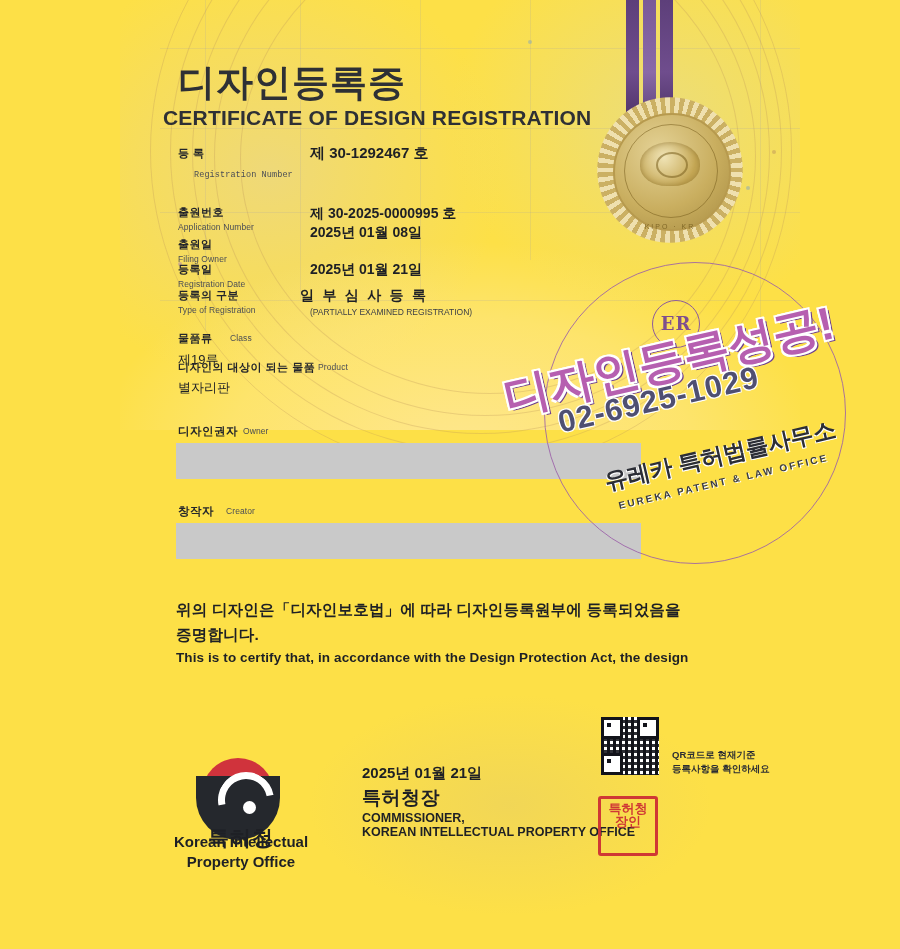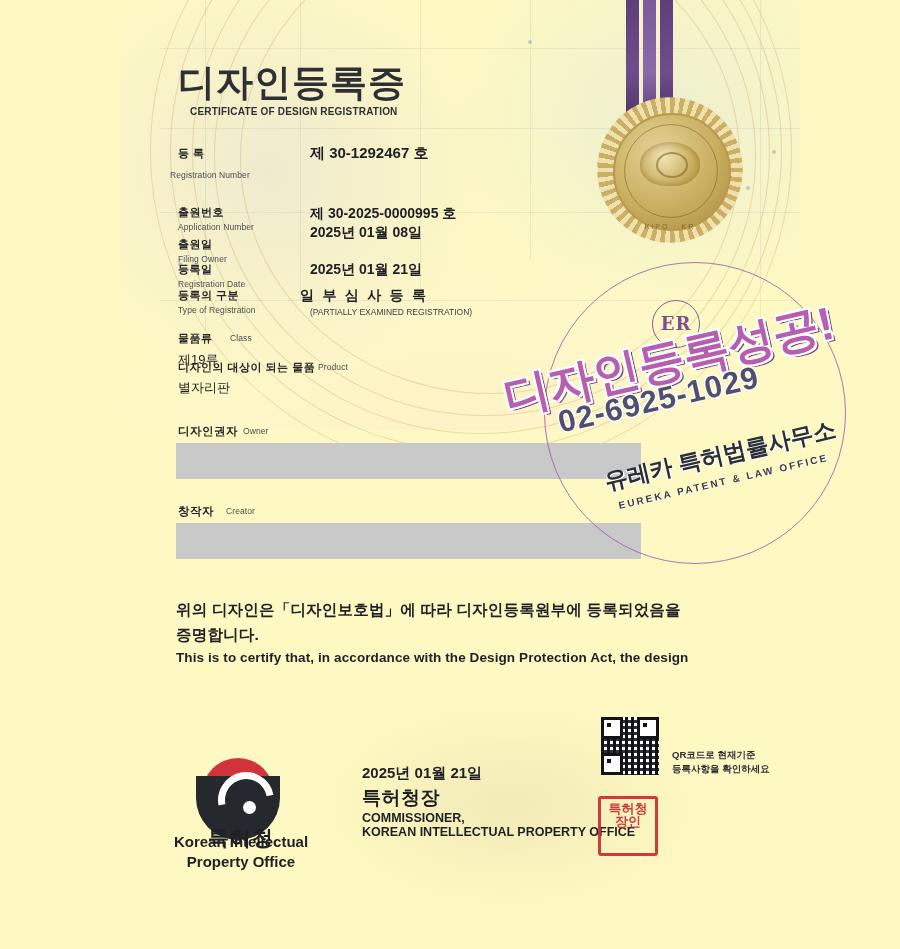--- a/index.html
+++ b/index.html
@@ -7,21 +7,21 @@
     padding: 0;
     background: #e9e9e9;
   }
   body {
     font-family: "Liberation Sans", sans-serif;
   }
   #page {
     position: relative;
     width: 900px;
     height: 949px;
-    background: #fef9c3;
+    background: #fde047;
     overflow: hidden;
   }
 
   
   .bg-wrap {
     position: absolute;
     left: 0; top: 0; right: 0; bottom: 0;
     overflow: hidden;
   }
   .bg-top {
@@ -132,22 +132,22 @@
   .title-ko {
     position: absolute;
     left: 178px; top: 58px;
     font-size: 37px;
     font-weight: bold;
     color: #2e3035;
     letter-spacing: 1px;
   }
   .title-en {
     position: absolute;
-    left: 190px; top: 106px;
-    font-size: 10px;
+    left: 163px; top: 106px;
+    font-size: 21px;
     font-weight: bold;
     color: #2e3035;
     letter-spacing: 0.2px;
   }
 
   
   .f-label-ko {
     position: absolute;
     font-size: 11px;
     font-weight: bold;
@@ -463,21 +463,21 @@
     <div class="emblem"></div>
     <div class="micro">
         <span>KIPO · KR</span>
       </div>
   </div>
 
   <div class="title-ko">디자인등록증</div>
   <div class="title-en">CERTIFICATE OF DESIGN REGISTRATION</div>
 
   <div class="f-label-ko" style="left:178px; top:146px;">등 록</div>
-  <div class="f-label-en" style="left:170px; top:170px;">Registration Number</div>
+  <div class="f-label-en" style="left:194px; top:170px;font-family:Liberation Mono, monospace;">Registration Number</div>
   <div class="f-value" style="left:310px; top:144px; font-size:15px;">제 30-1292467 호</div>
 
   <div class="f-label-ko" style="left:178px; top:205px;">출원번호</div>
   <div class="f-label-en" style="left:178px; top:222px;">Application Number</div>
   <div class="f-value" style="left:310px; top:205px;">제 30-2025-0000995 호</div>
 
   <div class="f-label-ko" style="left:178px; top:237px;">출원일</div>
   <div class="f-label-en" style="left:178px; top:254px;">Filing Owner</div>
   <div class="f-value" style="left:310px; top:224px;">2025년 01월 08일</div>
 

